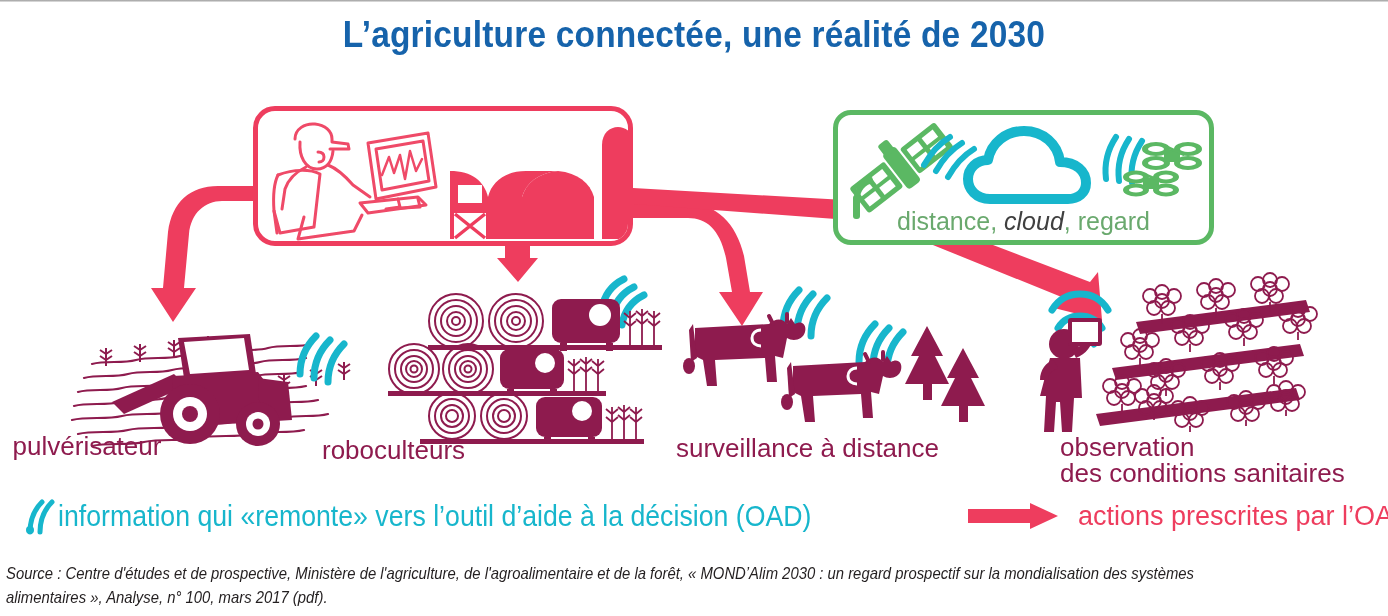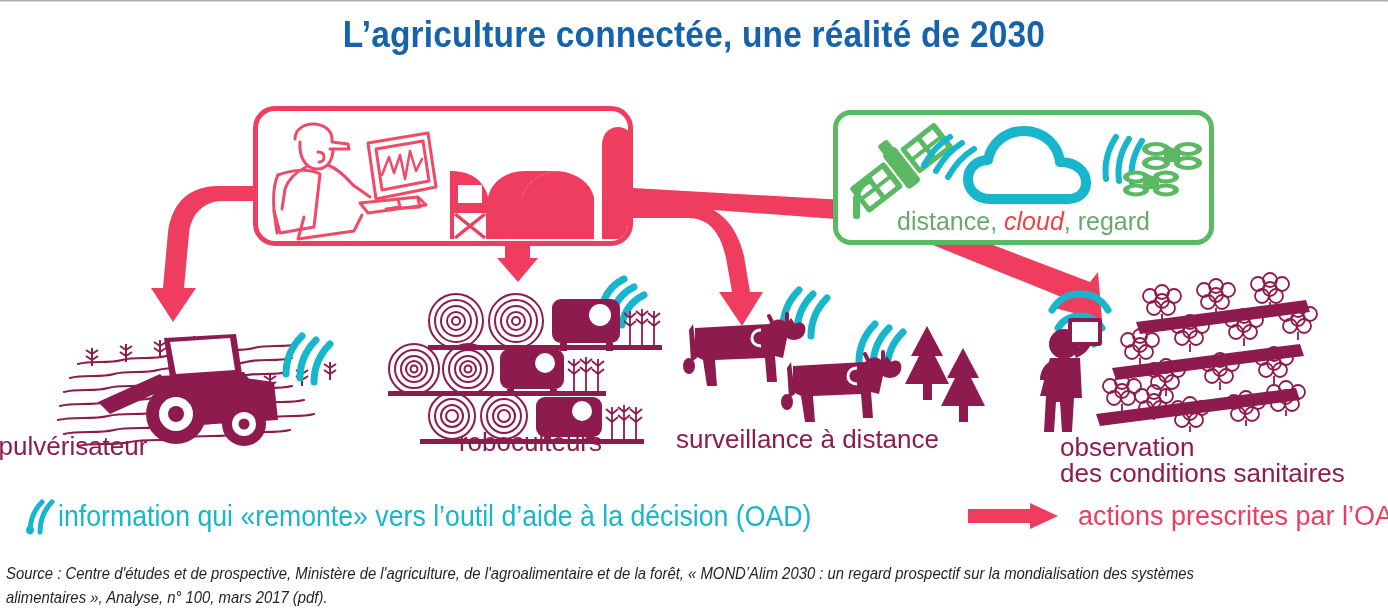--- a/index.html
+++ b/index.html
@@ -35,30 +35,30 @@
   }
   #sat-box{
     position:absolute;left:833px;top:110px;width:381px;height:135px;
     border:5px solid #5bb863;border-radius:18px;background:#fff;
     box-sizing:border-box;
   }
   #sat-label{
     position:absolute;left:0;bottom:4px;width:100%;
     text-align:center;font-size:25px;color:#6aa96e;white-space:nowrap;
   }
-  #sat-label .cloud{color:#ef4444;font-style:italic;}
+  #sat-label .cloud{color:#404040;font-style:italic;}
 
   
   .group{position:absolute;}
   .glabel{
     position:absolute;left:0;width:100%;text-align:center;
     color:#8e1b4e;font-size:26px;line-height:1.06;white-space:nowrap;
   }
 
-  #g-sprayer{left:30px;top:290px;width:330px;height:190px;}
+  #g-sprayer{left:44px;top:290px;width:330px;height:190px;}
   #g-robot{left:380px;top:265px;width:280px;height:215px;}
   #g-cows{left:675px;top:270px;width:315px;height:205px;}
   #g-observe{left:1010px;top:272px;width:378px;height:212px;}
 
   
   #legend-left{position:absolute;left:22px;top:495px;height:42px;display:flex;align-items:center;}
   #legend-left .txt{color:#17b6cc;font-size:29px;transform:scaleX(.92);transform-origin:left center;white-space:nowrap;}
   #legend-right{position:absolute;left:968px;top:495px;height:42px;display:flex;align-items:center;gap:18px;}
   #legend-right .txt{color:#ee3d5e;font-size:27px;white-space:nowrap;}
 
@@ -356,21 +356,21 @@
           <circle cx="158" cy="18" r="10" fill="#fff"></circle>
         </g>
         <g stroke="#8e1b4e" stroke-width="1.8" fill="none">
           <path d="M188,14 L188,46 M182,16 L188,21 M194,16 L188,21 M182,24 L188,29 M194,24 L188,29"></path>
           <path d="M200,12 L200,46 M194,14 L200,19 M206,14 L200,19 M194,22 L200,27 M206,22 L200,27"></path>
           <path d="M212,14 L212,46 M206,16 L212,21 M218,16 L212,21 M206,24 L212,29 M218,24 L212,29"></path>
         </g>
         <rect x="-4" y="46" width="224" height="5" fill="#8e1b4e"></rect>
       </g>
     </svg>
-    <div class="glabel" style="top:164px;left:-58px;width:280px;text-align:right;">roboculteurs</div>
+    <div class="glabel" style="top:172px;left:-58px;width:280px;text-align:left;">roboculteurs</div>
   </div>
 
   <div class="group" id="g-cows">
     <svg width="315" height="170" viewBox="0 0 315 170">
 
       <g fill="none" stroke="#17b6cc" stroke-width="7" stroke-linecap="round">
         <path d="M108,58 C108,42 114,30 124,20"></path>
         <path d="M122,62 C122,46 128,34 138,24"></path>
         <path d="M136,66 C136,50 142,38 152,28"></path>
       </g>
@@ -401,21 +401,21 @@
       </g>
       <path d="M182,98 c-6,0 -9,4 -9,8 c0,5 4,8 9,8" fill="none" stroke="#fff" stroke-width="3"></path>
 
       <g fill="#8e1b4e">
         <path d="M252,56 L236,86 L244,86 L230,114 L274,114 L260,86 L268,86 Z"></path>
         <rect x="248" y="112" width="9" height="18"></rect>
         <path d="M288,78 L272,108 L280,108 L266,136 L310,136 L296,108 L304,108 Z"></path>
         <rect x="284" y="134" width="9" height="18"></rect>
       </g>
     </svg>
-    <div class="glabel" style="top:156px;left:-25px;width:315px;text-align:center;">surveillance à distance</div>
+    <div class="glabel" style="top:165px;left:-25px;width:315px;text-align:center;">surveillance à distance</div>
   </div>
 
   <div class="group" id="g-observe">
     <svg width="378" height="175" viewBox="0 0 378 175">
 
       <g fill="none" stroke="#17b6cc" stroke-width="7" stroke-linecap="round">
         <path d="M42,38 C48,28 58,22 70,22 C82,22 92,28 98,38"></path>
         <path d="M48,56 C53,48 61,44 70,44 C79,44 87,48 92,56"></path>
         <path d="M56,72 C59,67 64,64 70,64 C76,64 81,67 84,72"></path>
       </g>

